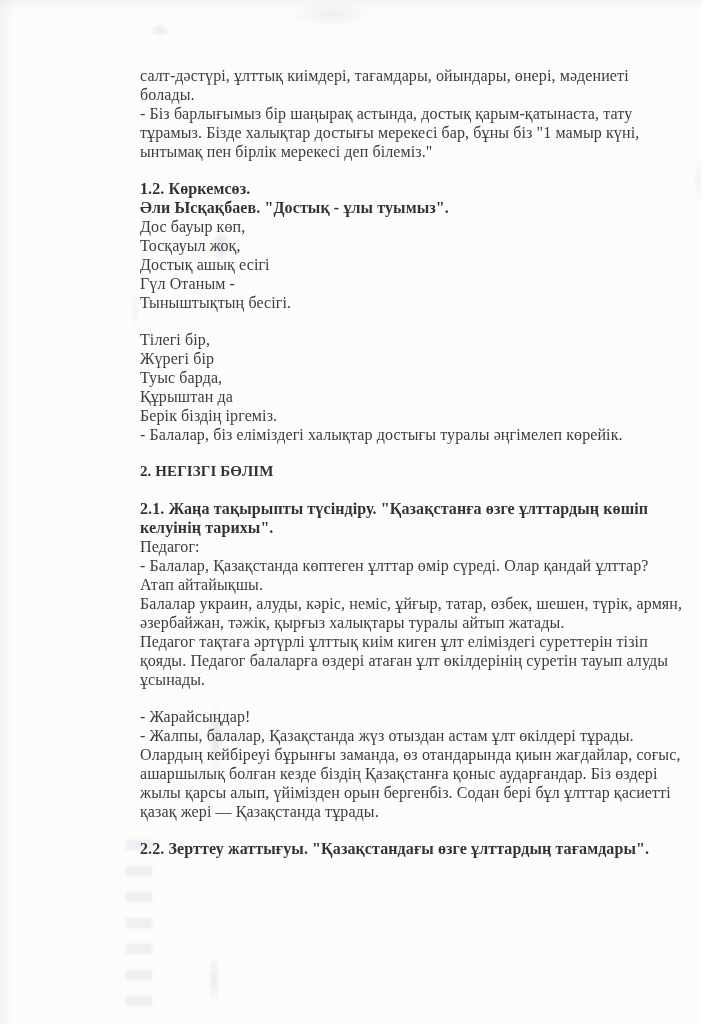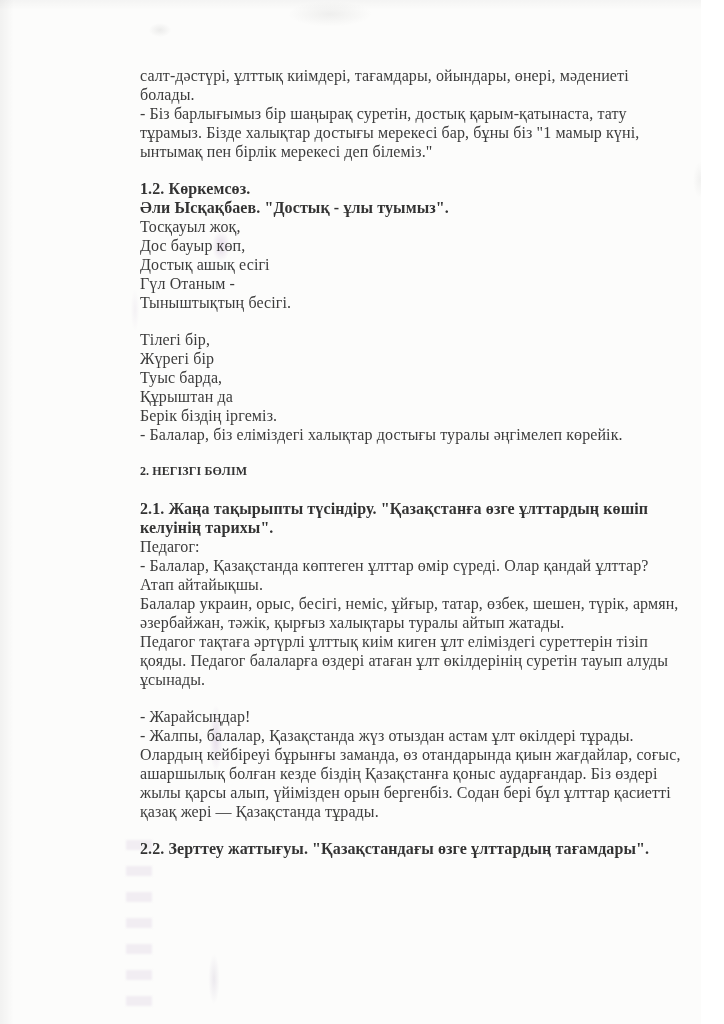--- a/index.html
+++ b/index.html
@@ -32,21 +32,21 @@
     line-height: 19px;
     letter-spacing: 0.1px;
   }
   .block { margin: 0 0 18px 0; }
   .block:last-child { margin-bottom: 0; }
   .block.joined { margin-top: -18px; } 
   .heading .line, .heading-large .line {
     font-weight: bold;
     color: #333333;
   }
-  .heading-large .line { font-size: 12px; }
+  .heading-large .line { font-size: 15px; }
   .line { white-space: nowrap; }
   
   .artifact {
     position: absolute;
     pointer-events: none;
   }
   .a1 { left: 208px; top: 224px; width: 26px; height: 44px;
         background: radial-gradient(ellipse 50% 50% at 50% 50%, rgba(146,104,168,0.22), rgba(146,104,168,0) 70%); }
   .a2 { left: 204px; top: 692px; width: 24px; height: 92px;
         background: radial-gradient(ellipse 40% 50% at 50% 50%, rgba(146,104,168,0.20), rgba(146,104,168,0) 72%); }
@@ -64,31 +64,31 @@
 <div class="page">
   <div class="artifact a1"></div>
   <div class="artifact a2"></div>
   <div class="artifact a3"></div>
   <div class="artifact a4"></div>
   <div class="artifact a5"></div>
   <div class="text-column">
       <div class="block body">
         <div class="line">салт-дәстүрі, ұлттық киімдері, тағамдары, ойындары, өнері, мәдениеті</div>
         <div class="line">болады.</div>
-        <div class="line">- Біз барлығымыз бір шаңырақ суретін, достық қарым-қатынаста, тату</div>
+        <div class="line">- Біз барлығымыз бір шаңырақ астында, достық қарым-қатынаста, тату</div>
         <div class="line">тұрамыз. Бізде халықтар достығы мерекесі бар, бұны біз "1 мамыр күні,</div>
         <div class="line">ынтымақ пен бірлік мерекесі деп білеміз."</div>
       </div>
       <div class="block heading">
         <div class="line">1.2. Көркемсөз.</div>
         <div class="line">Әли Ысқақбаев. "Достық - ұлы туымыз".</div>
       </div>
       <div class="block body joined">
+        <div class="line">Дос бауыр көп,</div>
         <div class="line">Тосқауыл жоқ,</div>
-        <div class="line">Дос бауыр көп,</div>
         <div class="line">Достық ашық есігі</div>
         <div class="line">Гүл Отаным -</div>
         <div class="line">Тыныштықтың бесігі.</div>
       </div>
       <div class="block body">
         <div class="line">Тілегі бір,</div>
         <div class="line">Жүрегі бір</div>
         <div class="line">Туыс барда,</div>
         <div class="line">Құрыштан да</div>
         <div class="line">Берік біздің іргеміз.</div>
@@ -98,21 +98,21 @@
         <div class="line">2. НЕГІЗГІ БӨЛІМ</div>
       </div>
       <div class="block heading">
         <div class="line">2.1. Жаңа тақырыпты түсіндіру. "Қазақстанға өзге ұлттардың көшіп</div>
         <div class="line">келуінің тарихы".</div>
       </div>
       <div class="block body joined">
         <div class="line">Педагог:</div>
         <div class="line">- Балалар, Қазақстанда көптеген ұлттар өмір сүреді. Олар қандай ұлттар?</div>
         <div class="line">Атап айтайықшы.</div>
-        <div class="line">Балалар украин, орыс, бесігі, неміс, ұйғыр, татар, өзбек, шешен, түрік, армян,</div>
+        <div class="line">Балалар украин, алуды, кәріс, неміс, ұйғыр, татар, өзбек, шешен, түрік, армян,</div>
         <div class="line">әзербайжан, тәжік, қырғыз халықтары туралы айтып жатады.</div>
         <div class="line">Педагог тақтаға әртүрлі ұлттық киім киген ұлт еліміздегі суреттерін тізіп</div>
         <div class="line">қояды. Педагог балаларға өздері атаған ұлт өкілдерінің суретін тауып алуды</div>
         <div class="line">ұсынады.</div>
       </div>
       <div class="block body">
         <div class="line">- Жарайсыңдар!</div>
         <div class="line">- Жалпы, балалар, Қазақстанда жүз отыздан астам ұлт өкілдері тұрады.</div>
         <div class="line">Олардың кейбіреуі бұрынғы заманда, өз отандарында қиын жағдайлар, соғыс,</div>
         <div class="line">ашаршылық болған кезде біздің Қазақстанға қоныс аударғандар. Біз өздері</div>

